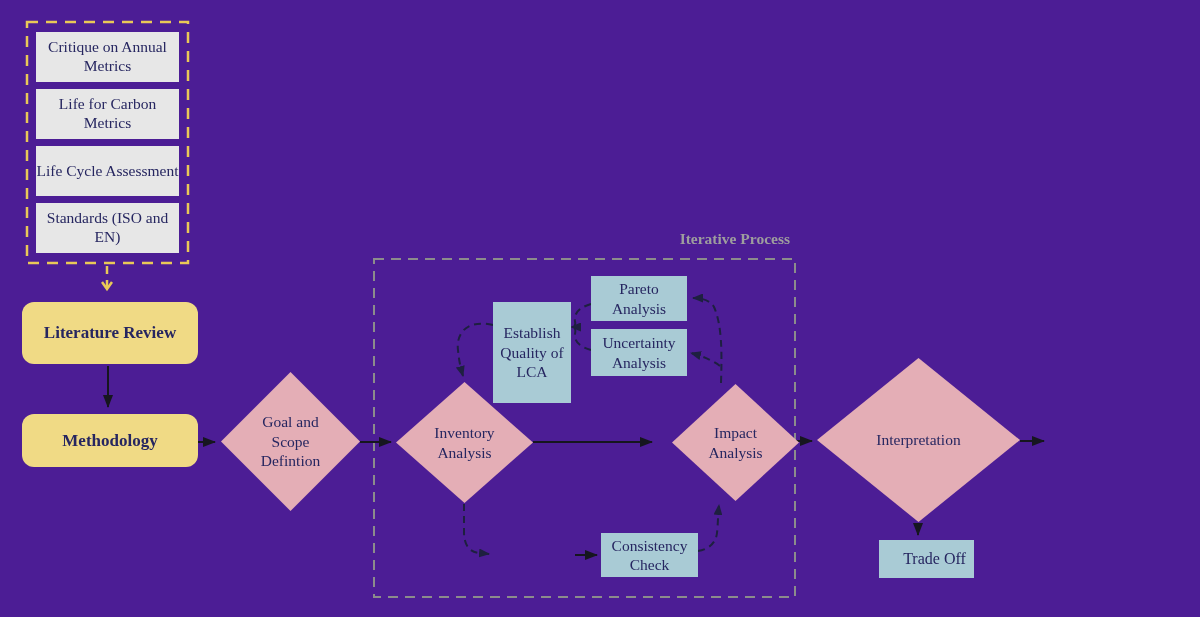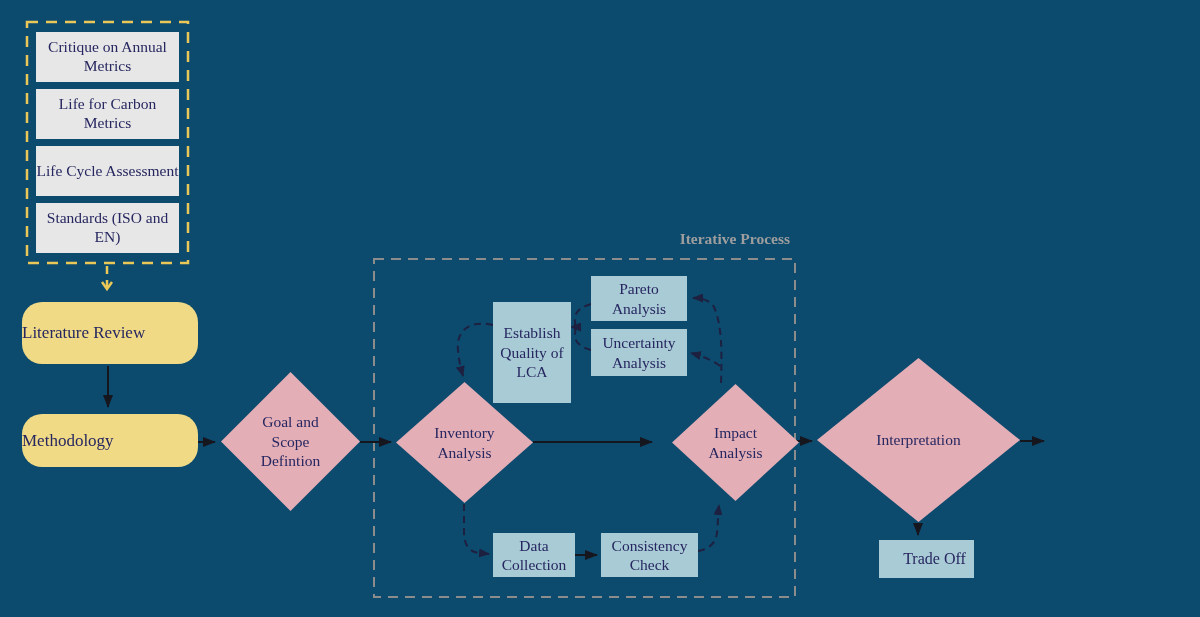--- a/index.html
+++ b/index.html
@@ -10,21 +10,21 @@
     --blue-fill:#a9cbd5;
     --navy-text:#262660;
     --gray-dash:#8c8c8c;
     --label-gray:#9e9e9e;
     --arrow-black:#16161f;
     --arrow-navy:#1e2040;
     --conclusions-text:#1d1c26;
   }
   html,body{margin:0;padding:0;background:#fff;}
   .canvas{
-    position:relative;width:1200px;height:617px;background:#0c4a6e;
+    position:relative;width:1200px;height:617px;background:#4c1d95;
     font-family:"Liberation Serif","DejaVu Serif",serif;color:var(--navy-text);
     overflow:hidden;
   }
   svg.connectors{position:absolute;left:0;top:0;width:1200px;height:617px;}
   .solid{stroke:var(--arrow-black);stroke-width:2;fill:none;}
   .dashN{stroke:var(--arrow-navy);stroke-width:2;fill:none;stroke-dasharray:7 5;}
   .dashY{stroke:var(--yellow-border);stroke-width:2.5;fill:none;stroke-dasharray:8 6;}
   .rectG{stroke:var(--gray-dash);stroke-width:2;fill:none;stroke-dasharray:10 7;}
   .rectY{stroke:var(--yellow-border);stroke-width:2.5;fill:none;stroke-dasharray:11 8;}
   .mkB{fill:var(--arrow-black);}
@@ -35,23 +35,24 @@
     position:absolute;left:27px;top:22px;width:161px;height:241px;
     box-sizing:border-box;padding:10px 9px;
     display:flex;flex-direction:column;gap:7px;
   }
   .source-item{
     flex:1;background:var(--gray-fill);
     display:flex;align-items:center;justify-content:center;text-align:center;
     font-size:15.5px;line-height:1.2;
   }
   .ybox{
-    position:absolute;background:var(--yellow-fill);border-radius:20px;
-    display:flex;align-items:center;text-align:center;
+    position:absolute;background:var(--yellow-fill);border-radius:12px;
+    display:flex;align-items:center;justify-content:center;text-align:center;
     font-size:17px;
+    font-weight:bold;
   }
   .diamond{
     position:absolute;background:var(--pink-fill);
     clip-path:polygon(50% 0,100% 50%,50% 100%,0 50%);
     display:flex;align-items:center;justify-content:center;text-align:center;
     font-size:15.5px;line-height:1.25;
   }
   .bluebox{
     position:absolute;background:var(--blue-fill);
     display:flex;align-items:center;justify-content:center;text-align:center;
@@ -154,23 +155,20 @@
 
   <div class="bluebox" id="establish">
     <span class="w66">Establish Quality of LCA</span>
   </div>
   <div class="bluebox" id="pareto">
     <span class="w80">Pareto Analysis</span>
   </div>
   <div class="bluebox" id="uncertainty">
     <span class="w90">Uncertainty Analysis</span>
   </div>
-  <div class="bluebox" id="data-collection">
-    <span class="w70">Data Collection</span>
-  </div>
   <div class="bluebox" id="consistency">
     <span class="w90">Consistency Check</span>
   </div>
   <div class="bluebox" id="tradeoff">
     <span>Trade Off</span>
   </div>
 
 
   <div class="iter-label">Iterative Process</div>
 

